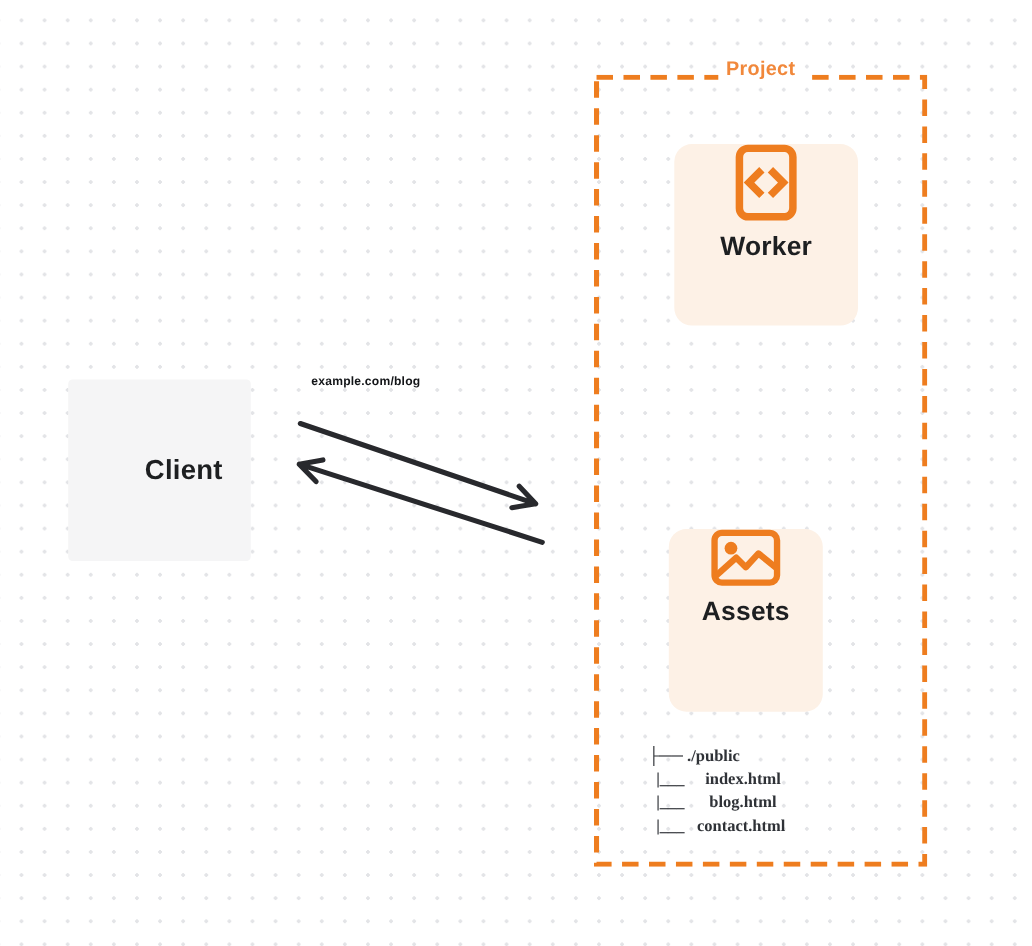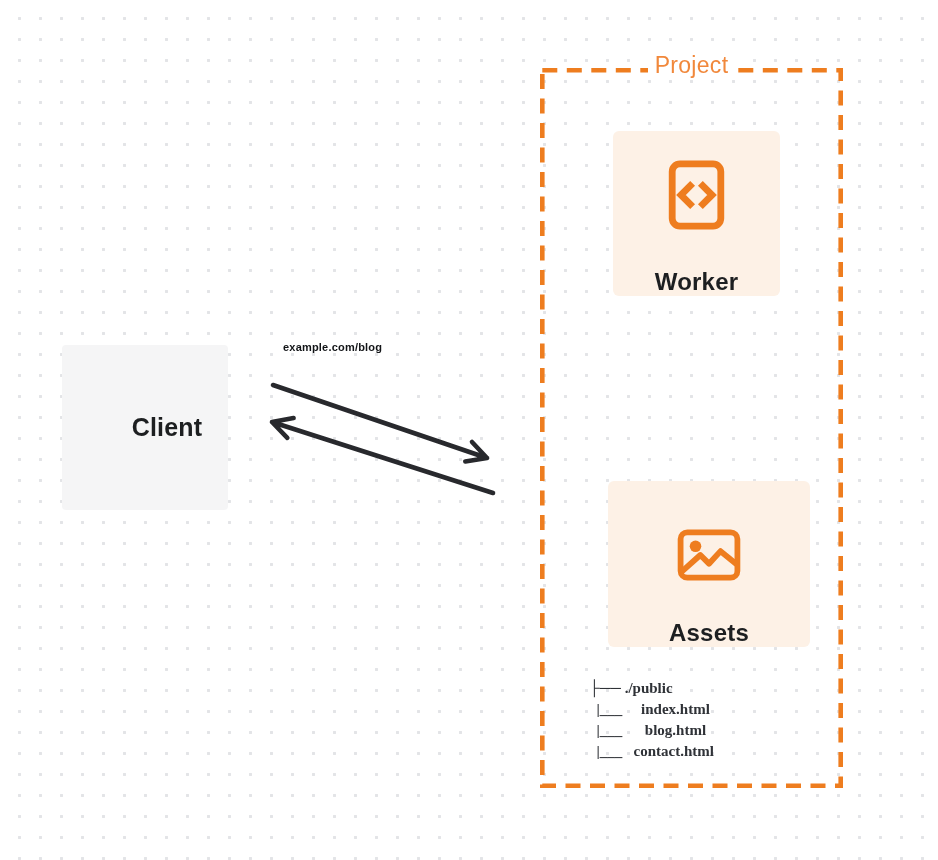--- a/index.html
+++ b/index.html
@@ -42,29 +42,29 @@
   }
   .project-border{
     position:absolute;left:540px;top:68px;width:303px;height:720px;
   }
   .project-label{
     position:absolute;left:540px;top:52px;width:303px;
     text-align:center;z-index:2;pointer-events:none;
   }
   .project-label span{
     display:inline-block;background:#ffffff;padding:0 7px;
-    font-size:23px;font-weight:normal;color:var(--project-label);letter-spacing:.3px;
+    font-size:18px;font-weight:bold;color:var(--project-label);letter-spacing:.3px;
   }
   .card{
-    position:absolute;background:var(--card-bg);border-radius:6px;
-    display:flex;flex-direction:column;align-items:center;justify-content:flex-end;
-    gap:38px;
+    position:absolute;background:var(--card-bg);border-radius:16px;
+    display:flex;flex-direction:column;align-items:center;justify-content:flex-start;
+    gap:10px;
   }
   .card-worker{left:613px;top:131px;width:167px;height:165px;}
-  .card-assets{left:608px;top:481px;width:202px;height:166px;}
+  .card-assets{left:608px;top:481px;width:140px;height:166px;}
   .card .card-label{
     font-size:24px;font-weight:bold;color:var(--text-dark);letter-spacing:.2px;
   }
   .card svg{display:block;}
   .file-tree{
     position:absolute;left:589px;top:678px;margin:0;
     font-family:Liberation Serif, serif;
     font-size:15px;line-height:21px;font-weight:bold;
     color:var(--tree-text);white-space:pre;
   }

